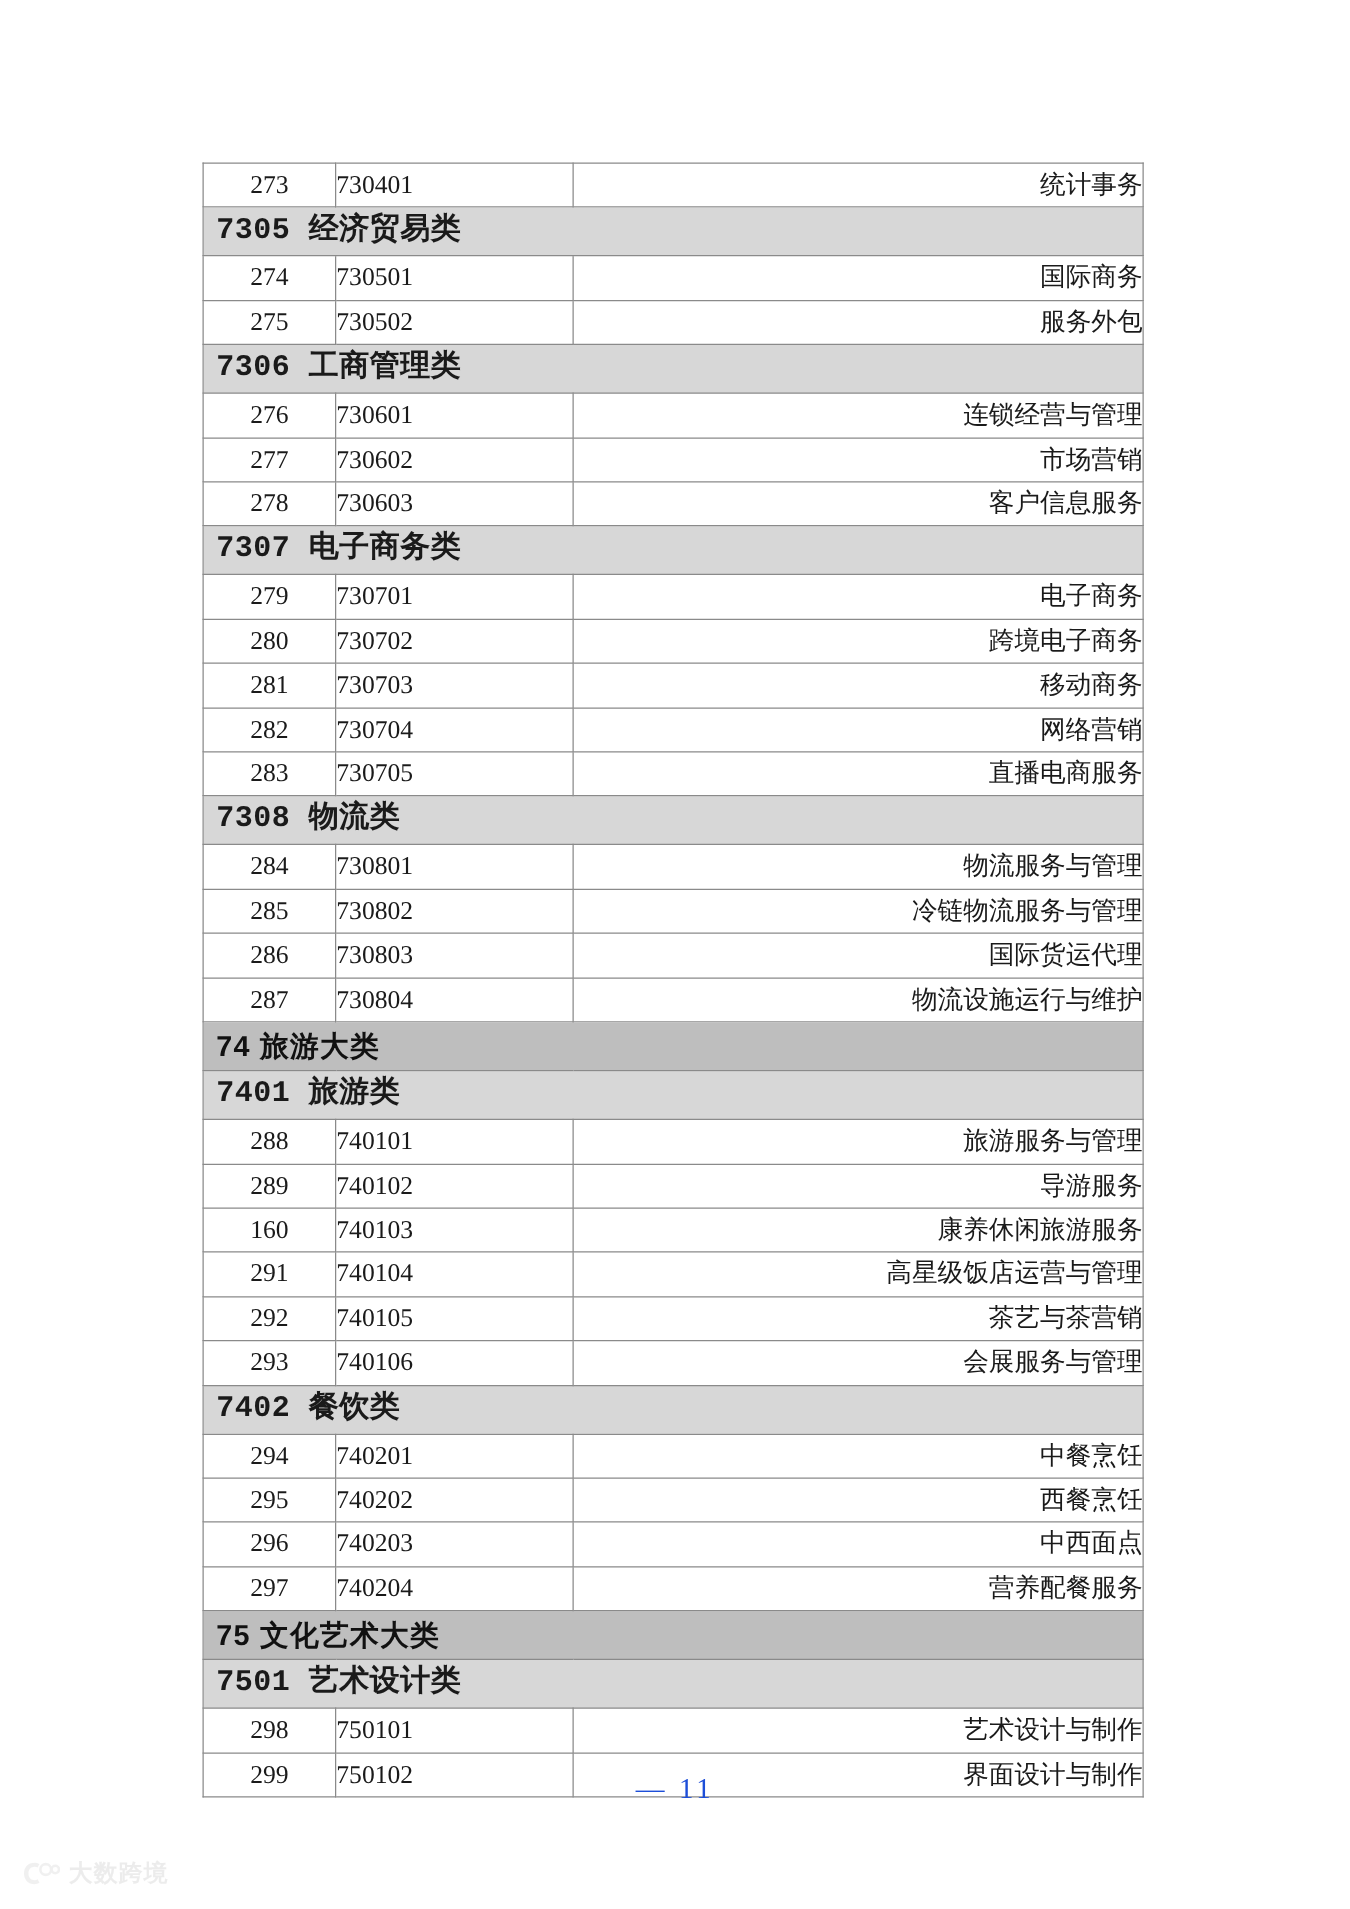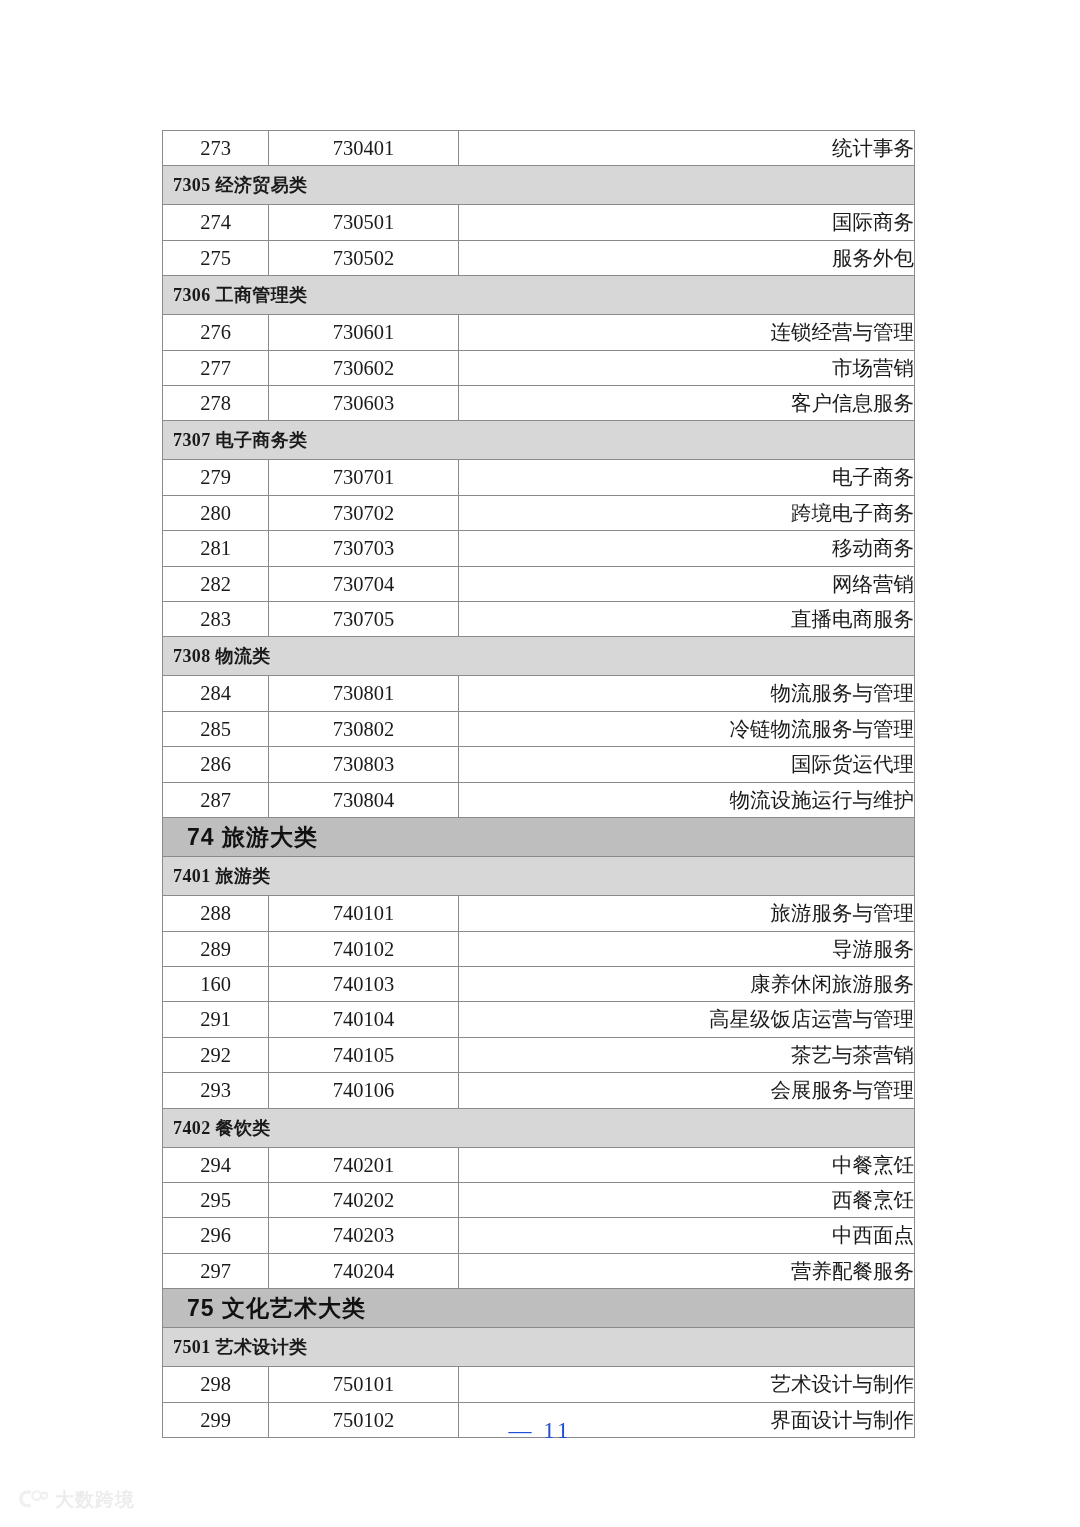--- a/index.html
+++ b/index.html
@@ -51,48 +51,47 @@
     font-family: "Liberation Serif", "DejaVu Serif", serif;
     box-sizing: border-box;
     white-space: nowrap;
     overflow: hidden;
   }
 
   td.cell-no {
     text-align: center;
   }
   td.cell-code {
-    text-align: center;
     margin-top: 40px;
   }
   td.cell-name {
     text-align: right;
     padding-left: 13px;
   }
 
   
   tr.subcat td {
     background: #d7d7d7;
     height: 38px;
     line-height: 38px;
     font-weight: bold;
-    font-size: 18px;
+    font-size: 24px;
     padding-left: 10px;
     letter-spacing: 0.4px;
-    font-family: Liberation Serif, serif;
+    font-family: Liberation Mono, monospace;
   }
 
   
   tr.majorcat td {
     background: #bebebe;
     height: 38px;
     line-height: 38px;
     font-weight: bold;
     font-size: 23px;
-    padding-left: 24px;
+    padding-left: 10px;
     letter-spacing: 1px;
     font-family: "Liberation Sans", "DejaVu Sans", sans-serif;
     color: #111111;
   }
 
   .page-footer {
     position: absolute;
     left: 0;
     top: 1418px;
     width: 1080px;

